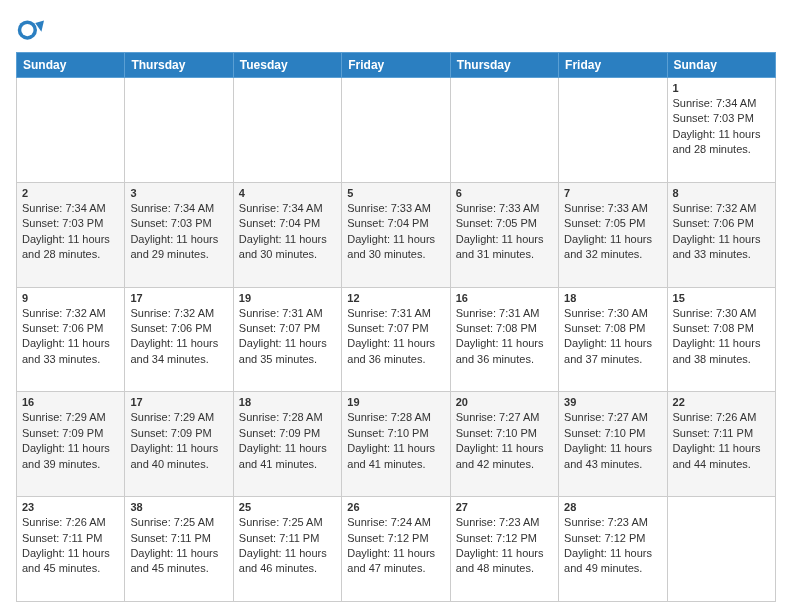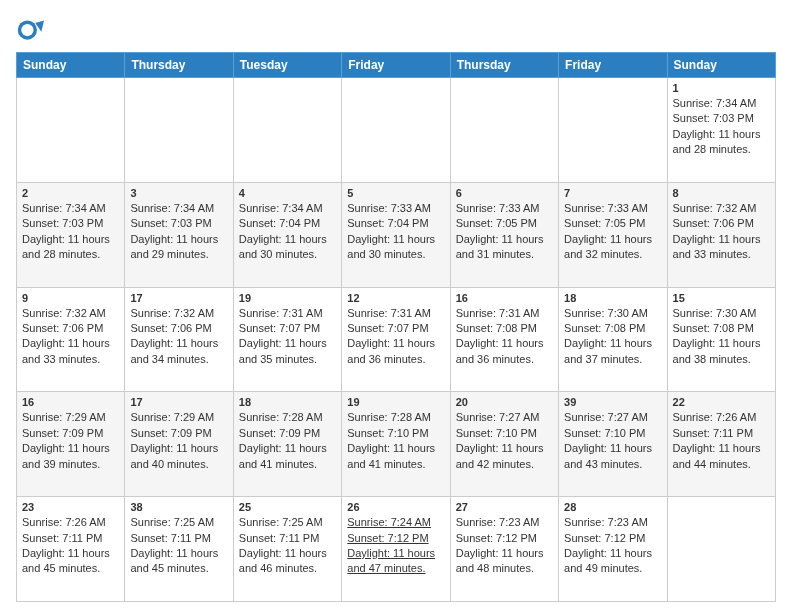--- a/index.html
+++ b/index.html
@@ -289,21 +289,21 @@
 Daylight: 11 hours and 45 minutes.</div>
           </td>
           <td>
             <span class="day-num">25</span>
             <div class="day-info" style="white-space: pre-line;">Sunrise: 7:25 AM
 Sunset: 7:11 PM
 Daylight: 11 hours and 46 minutes.</div>
           </td>
           <td>
             <span class="day-num">26</span>
-            <div class="day-info" style="white-space: pre-line; text-decoration: underline;">Sunrise: 7:24 AM
+            <div class="day-info" style="white-space: pre-line;">Sunrise: 7:24 AM
 Sunset: 7:12 PM
 Daylight: 11 hours and 47 minutes.</div>
           </td>
           <td>
             <span class="day-num">27</span>
             <div class="day-info" style="white-space: pre-line;">Sunrise: 7:23 AM
 Sunset: 7:12 PM
 Daylight: 11 hours and 48 minutes.</div>
           </td>
           <td>

